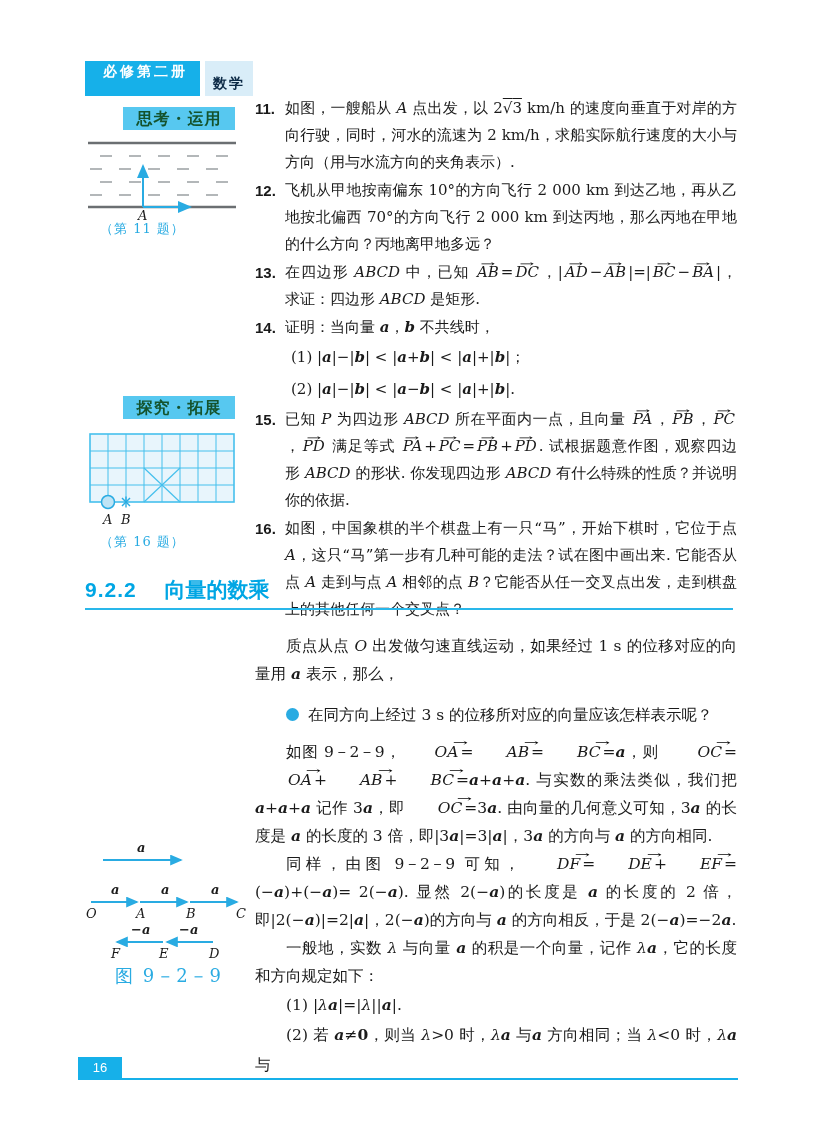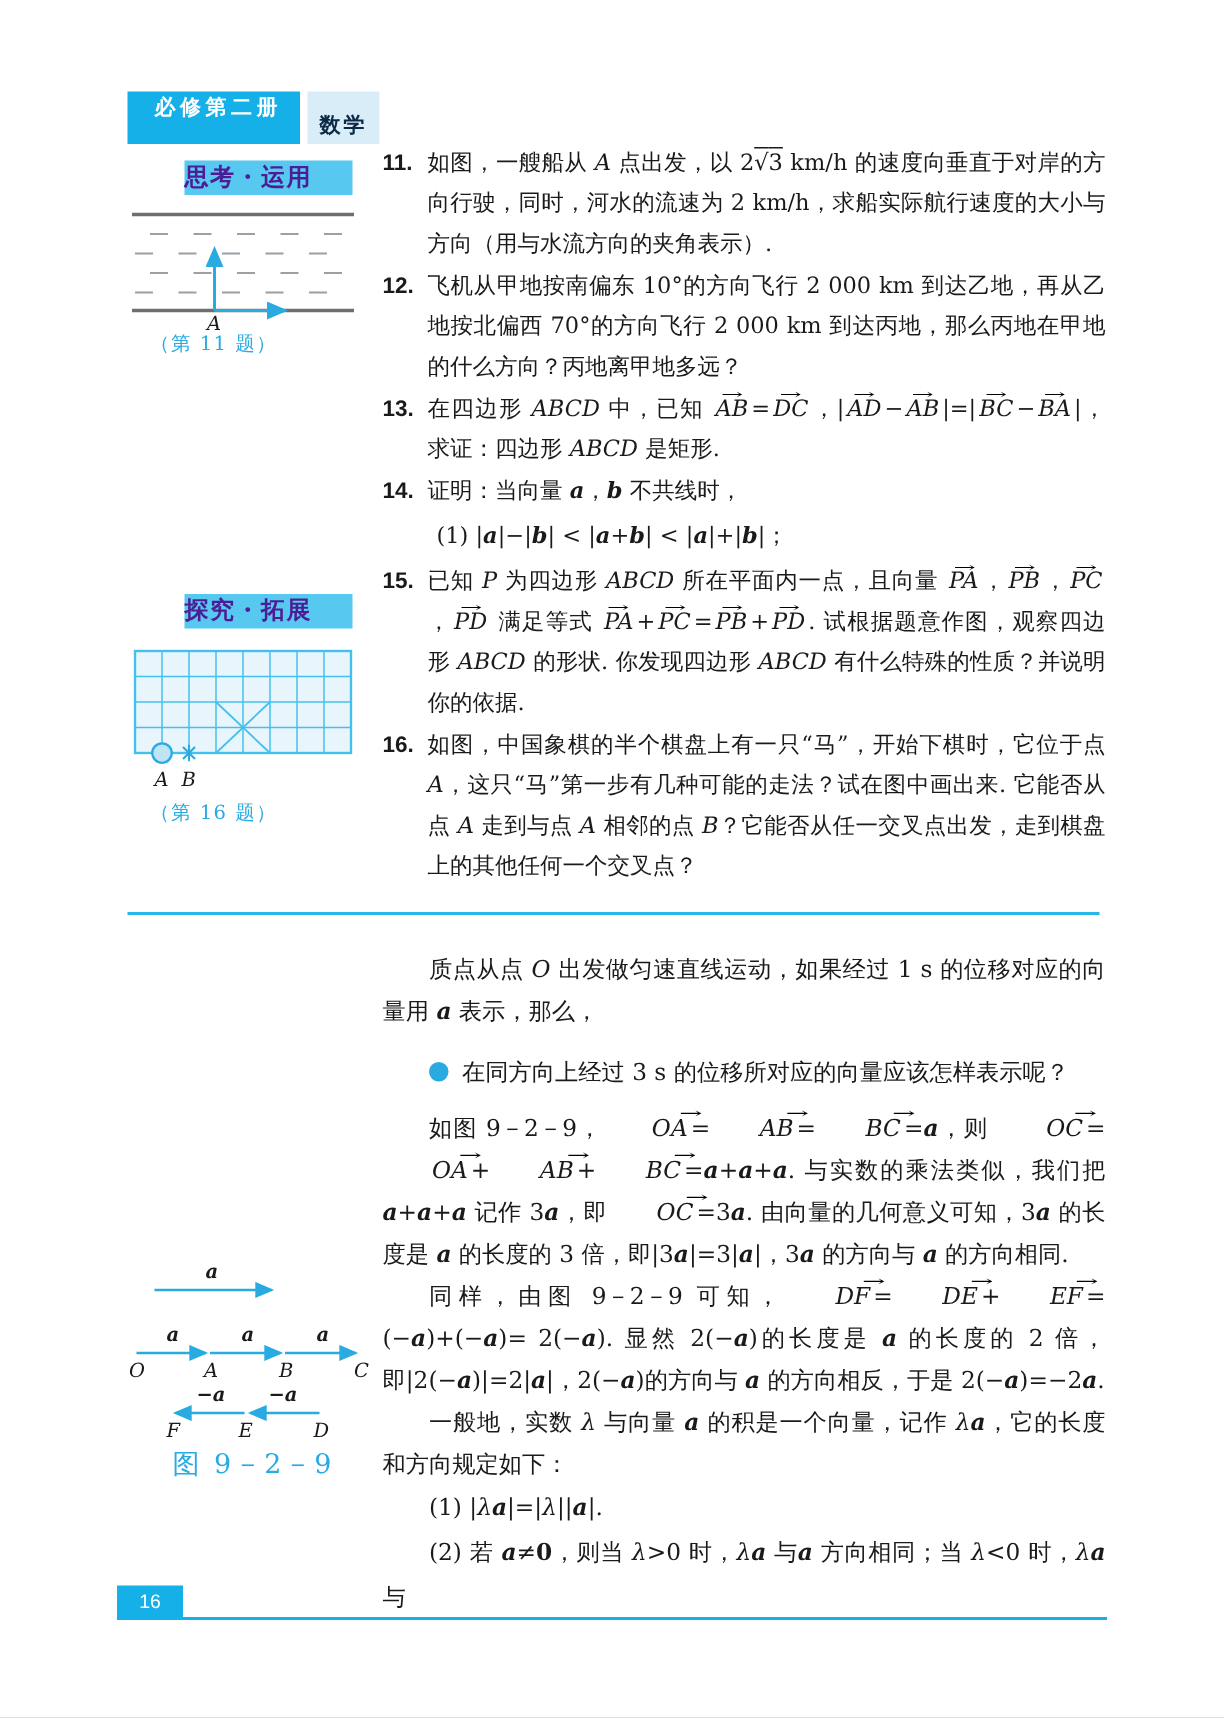--- a/index.html
+++ b/index.html
@@ -5,23 +5,23 @@
   html,body{margin:0;padding:0;background:#c9c9c9;}
   .page{position:relative;width:816px;height:1145px;background:#ffffff;margin:0 auto;
         font-family:"DejaVu Serif","Liberation Serif",serif;color:#1a1a1a;overflow:hidden;}
   
   .badges{position:absolute;left:85px;top:61px;display:flex;gap:5px;font-family:"Liberation Sans",sans-serif;}
   .badge-main{background:#16b0e9;color:#fff;font-weight:bold;font-size:14px;letter-spacing:3px;
               padding:2px 12px 3px 18px;}
   .badge-sub{background:#d9edf8;color:#0c2a46;font-weight:bold;font-size:14px;letter-spacing:2px;
              padding:14px 8px 3px 8px;}
   
-  .side-title{position:absolute;width:112px;height:23px;background:#57c8f0;color:#4c1d95;
+  .side-title{position:absolute;width:112px;height:23px;background:#57c8f0;color:#14532d;
               font-family:"Liberation Sans",sans-serif;font-weight:bold;font-size:16px;
-              text-align:left;line-height:23px;letter-spacing:1px;}
+              text-align:center;line-height:23px;letter-spacing:1px;}
   .fig-caption{position:absolute;color:#29abe2;font-size:13px;text-align:left;letter-spacing:1px;}
   
   .problems{position:absolute;left:255px;top:95px;width:482px;font-size:15px;line-height:27px;}
   .prob{position:relative;padding-left:30px;margin-bottom:1px;text-align:justify;}
   .pnum{position:absolute;left:0;top:0;font-weight:bold;font-family:"Liberation Sans",sans-serif;}
   .sub{display:block;line-height:32px;padding-left:6px;}
   
   .sec-head{position:absolute;left:85px;top:576px;width:648px;color:#00a6e4;
             font-family:"Liberation Sans",sans-serif;font-weight:bold;font-size:21px;}
   .sec-head .sec-num{margin-right:22px;letter-spacing:1px;}
@@ -90,21 +90,21 @@
     <div class="prob">
       <span class="pnum">12.</span>
       <span>飞机从甲地按南偏东 10°的方向飞行 2 000 km 到达乙地，再从乙地按北偏西 70°的方向飞行 2 000 km 到达丙地，那么丙地在甲地的什么方向？丙地离甲地多远？</span>
     </div>
     <div class="prob">
       <span class="pnum">13.</span>
       <span>在四边形 <i>ABCD</i> 中，已知 <span class="vec">AB</span>=<span class="vec">DC</span>，|<span class="vec">AD</span>−<span class="vec">AB</span>|=|<span class="vec">BC</span>−<span class="vec">BA</span>|，求证：四边形 <i>ABCD</i> 是矩形.</span>
     </div>
     <div class="prob">
       <span class="pnum">14.</span>
-      <span>证明：当向量 <b class="v">a</b>，<b class="v">b</b> 不共线时，<span class="sub">(1) |<b class="v">a</b>|−|<b class="v">b</b>| &lt; |<b class="v">a</b>+<b class="v">b</b>| &lt; |<b class="v">a</b>|+|<b class="v">b</b>|；</span></span>
+      <span>证明：当向量 <b class="v">a</b>，<b class="v">b</b> 不共线时，<span class="sub">(1) |<b class="v">a</b>|−|<b class="v">b</b>| &lt; |<b class="v">a</b>+<b class="v">b</b>| &lt; |<b class="v">a</b>|+|<b class="v">b</b>|；</span><span class="sub">(2) |<b class="v">a</b>|−|<b class="v">b</b>| &lt; |<b class="v">a</b>−<b class="v">b</b>| &lt; |<b class="v">a</b>|+|<b class="v">b</b>|.</span></span>
     </div>
     <div class="prob">
       <span class="pnum">15.</span>
       <span>已知 <i>P</i> 为四边形 <i>ABCD</i> 所在平面内一点，且向量 <span class="vec">PA</span>，<span class="vec">PB</span>，<span class="vec">PC</span>，<span class="vec">PD</span> 满足等式 <span class="vec">PA</span>+<span class="vec">PC</span>=<span class="vec">PB</span>+<span class="vec">PD</span>. 试根据题意作图，观察四边形 <i>ABCD</i> 的形状. 你发现四边形 <i>ABCD</i> 有什么特殊的性质？并说明你的依据.</span>
     </div>
     <div class="prob">
       <span class="pnum">16.</span>
       <span>如图，中国象棋的半个棋盘上有一只“马”，开始下棋时，它位于点 <i>A</i>，这只“马”第一步有几种可能的走法？试在图中画出来. 它能否从点 <i>A</i> 走到与点 <i>A</i> 相邻的点 <i>B</i>？它能否从任一交叉点出发，走到棋盘上的其他任何一个交叉点？</span>
     </div>
   </div>
@@ -133,20 +133,24 @@
     <g stroke="#29abe2" stroke-width="1.4">
       <line x1="36" y1="68" x2="44" y2="76"></line>
       <line x1="44" y1="68" x2="36" y2="76"></line>
       <line x1="40" y1="66.5" x2="40" y2="77.5"></line>
     </g>
     <text x="17" y="94" font-size="13" font-style="italic" fill="#1a1a1a">A</text>
     <text x="35" y="94" font-size="13" font-style="italic" fill="#1a1a1a">B</text>
   </svg>
   <div class="fig-caption" style="left:100px;top:533px;width:125px;">（第 16 题）</div>
 
+  <div class="sec-head">
+    <span class="sec-num">9.2.2</span>
+    <span>向量的数乘</span>
+  </div>
   <div class="sec-rule"></div>
 
   <div class="body-col">
     <p class="para">质点从点 <i>O</i> 出发做匀速直线运动，如果经过 1 s 的位移对应的向量用 <b class="v">a</b> 表示，那么，</p>
     <div class="q-line">
       <span class="dot"></span><span>在同方向上经过 3 s 的位移所对应的向量应该怎样表示呢？</span>
     </div>
     <p class="para">如图 9－2－9，<span class="vec">OA</span>=<span class="vec">AB</span>=<span class="vec">BC</span>=<b class="v">a</b>，则 <span class="vec">OC</span>=<span class="vec">OA</span>+<span class="vec">AB</span>+<span class="vec">BC</span>=<b class="v">a</b>+<b class="v">a</b>+<b class="v">a</b>. 与实数的乘法类似，我们把 <b class="v">a</b>+<b class="v">a</b>+<b class="v">a</b> 记作 3<b class="v">a</b>，即<span class="vec">OC</span>=3<b class="v">a</b>. 由向量的几何意义可知，3<b class="v">a</b> 的长度是 <b class="v">a</b> 的长度的 3 倍，即|3<b class="v">a</b>|=3|<b class="v">a</b>|，3<b class="v">a</b> 的方向与 <b class="v">a</b> 的方向相同.</p>
     <p class="para">同样，由图 9－2－9 可知，<span class="vec">DF</span>=<span class="vec">DE</span>+<span class="vec">EF</span>=(−<b class="v">a</b>)+(−<b class="v">a</b>)= 2(−<b class="v">a</b>). 显然 2(−<b class="v">a</b>)的长度是 <b class="v">a</b> 的长度的 2 倍，即|2(−<b class="v">a</b>)|=2|<b class="v">a</b>|，2(−<b class="v">a</b>)的方向与 <b class="v">a</b> 的方向相反，于是 2(−<b class="v">a</b>)=−2<b class="v">a</b>.</p>
     <p class="para">一般地，实数 <i>λ</i> 与向量 <b class="v">a</b> 的积是一个向量，记作 <i>λ</i><b class="v">a</b>，它的长度和方向规定如下：</p>

